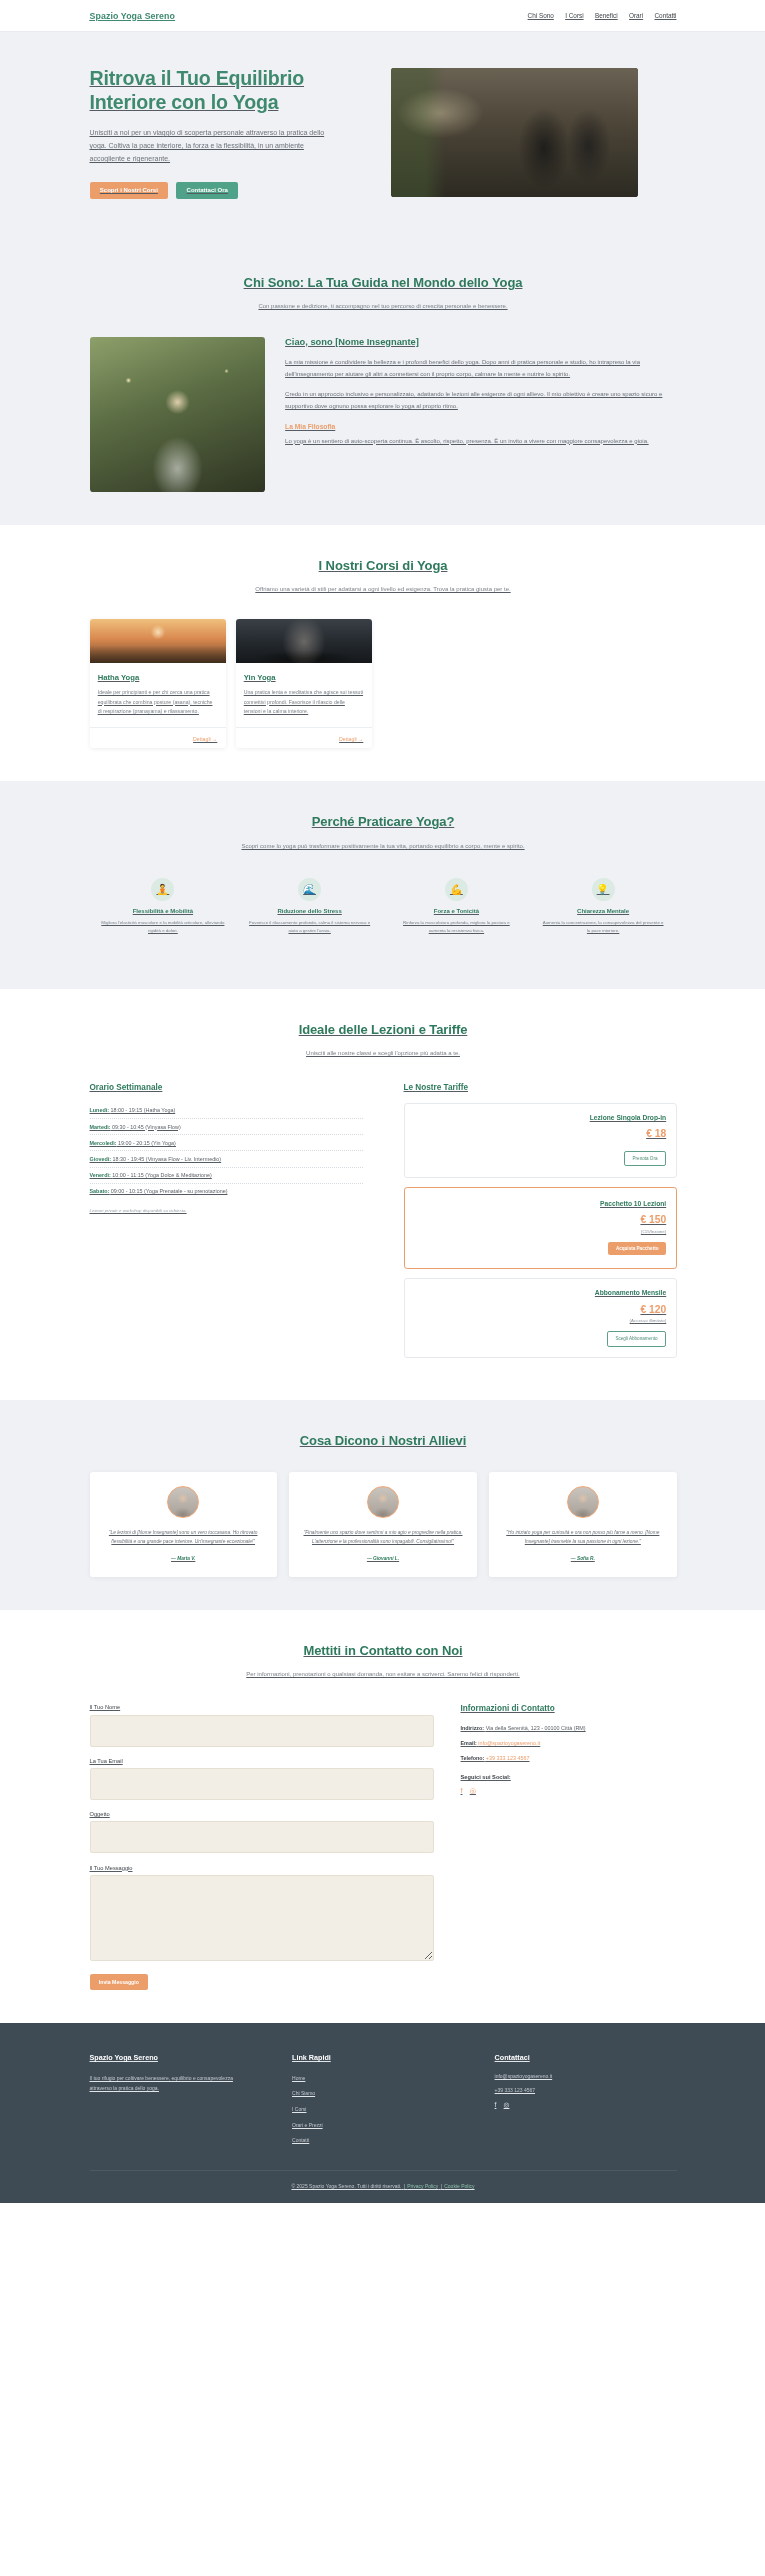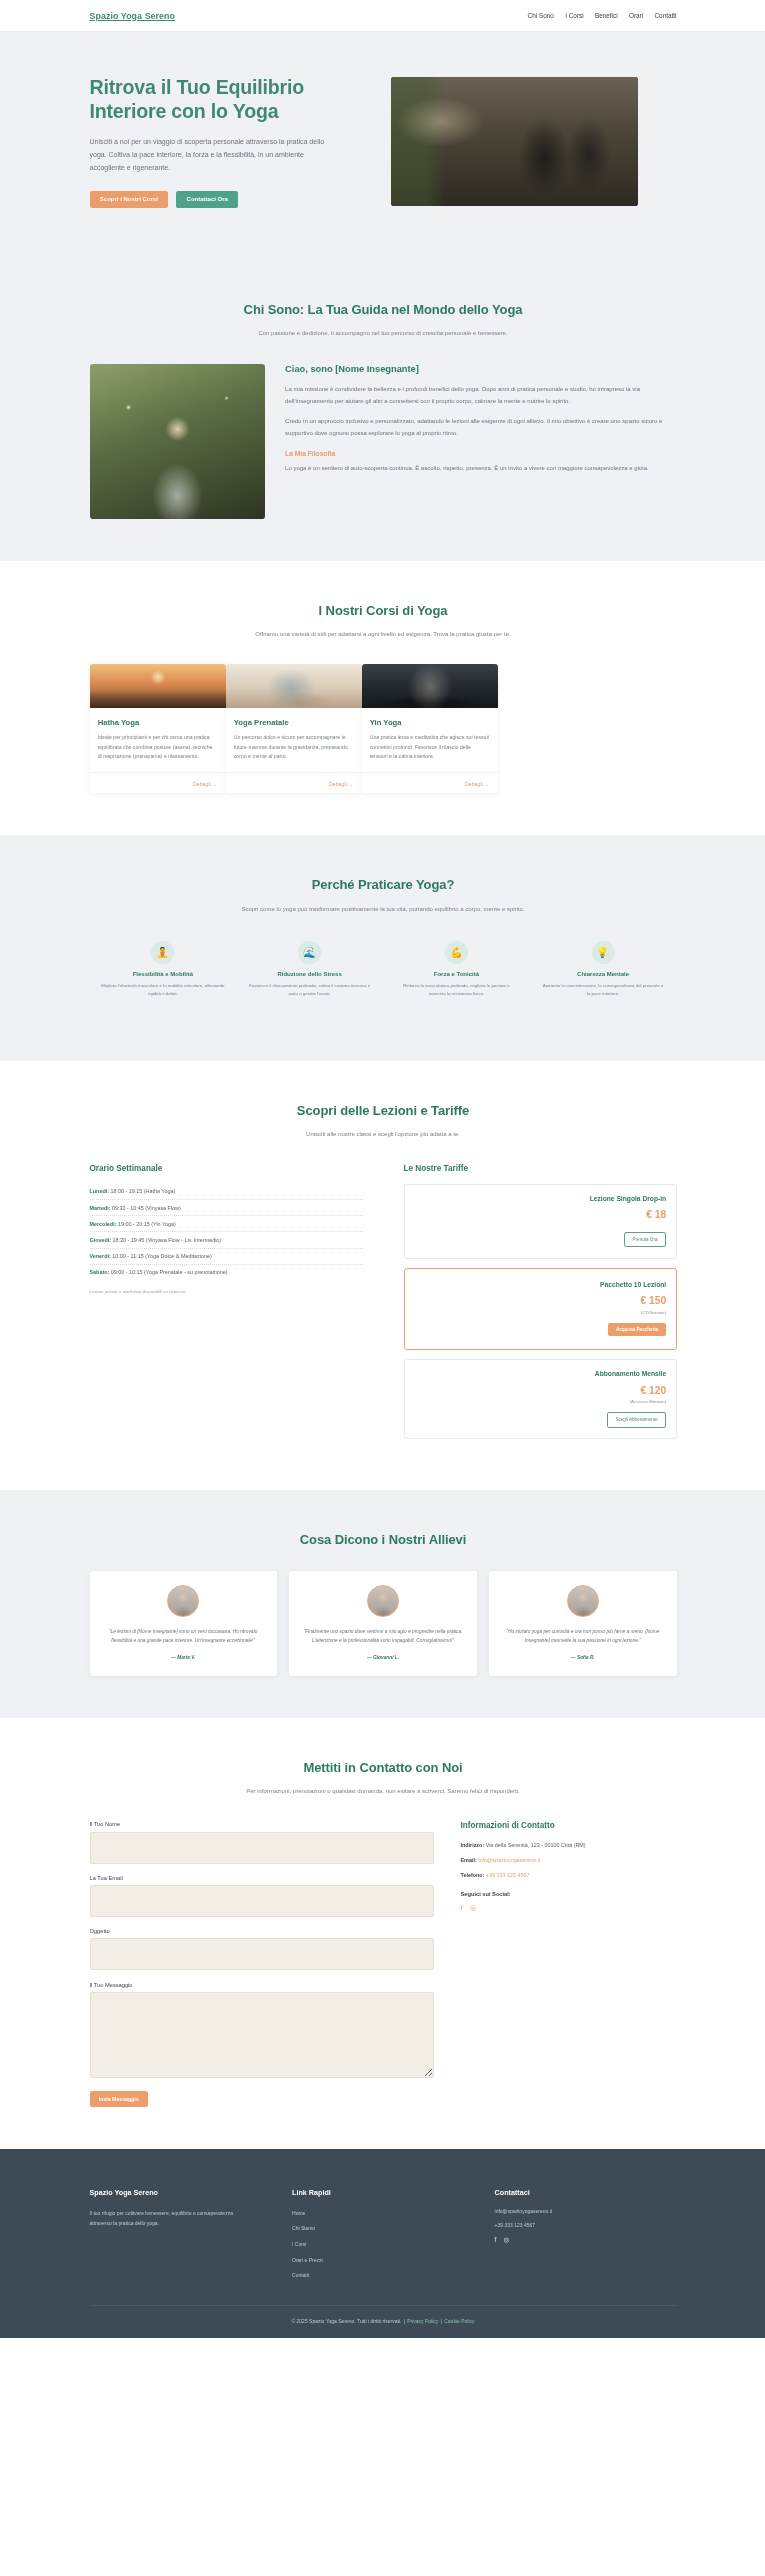--- a/index.html
+++ b/index.html
@@ -17,21 +17,21 @@
     --field-bg:#f2eee5;
   }
   *{box-sizing:border-box;margin:0;padding:0;}
   html,body{width:766px;}
   body{
     font-family:"Liberation Sans", sans-serif;
     background:var(--white);
     color:var(--body);
     -webkit-font-smoothing:antialiased;
   }
-  .wrap{width:587px;margin:12px auto;}
+  .wrap{width:587px;margin:3px auto;text-decoration:underline;}
 
   
   .site-header{
     background:var(--white);
     height:31px;
     display:flex;
     align-items:center;
     box-shadow:0 0.5px 1.5px rgba(0,0,0,.07);
     position:relative;
     z-index:5;
@@ -170,21 +170,21 @@
   }
   .about-body p{
     font-size:6px;line-height:2;color:#6d737a;margin-bottom:8.2px;
   }
   .about-body h4{
     color:var(--orange);font-size:6.7px;font-weight:700;margin:10.3px 0 5.2px;
   }
 
   
   .cards{
-    display:flex;flex-wrap:wrap;gap:0;margin-top:24px;
+    display:flex;flex-wrap:wrap;gap:10px;margin-top:24px;
   }
   .card{
     width:136px;background:#fff;border-radius:3.1px;overflow:hidden;
     box-shadow:0 1px 5.2px rgba(0,0,0,.07);display:flex;flex-direction:column;
   }
   .card-img{height:44px;}
   .card-body{padding:9.3px 8.2px 10.3px;flex:1 1 auto;}
   .card-body h3{color:var(--green-text);font-size:7.7px;font-weight:700;margin-bottom:6.2px;}
   .card-body p{font-size:5.2px;line-height:1.85;color:#7b8289;}
   .card-foot{
@@ -368,30 +368,20 @@
             <span class="ph ph-hatha"></span>
           </div>
         <div class="card-body">
           <h3>Hatha Yoga</h3>
           <p>Ideale per principianti e per chi cerca una pratica equilibrata che combina posture (asana), tecniche di respirazione (pranayama) e rilassamento.</p>
         </div>
         <div class="card-foot"><a href="#">Dettagli →</a></div>
       </div>
 
 
-      <div class="card">
-        <div class="card-img">
-            <span class="ph ph-prenatale"></span>
-          </div>
-        <div class="card-body">
-          <h3>Yoga Prenatale</h3>
-          <p>Un percorso dolce e sicuro per accompagnare le future mamme durante la gravidanza, preparando corpo e mente al parto.</p>
-        </div>
-        <div class="card-foot"><a href="#">Dettagli →</a></div>
-      </div>
 
       <div class="card">
         <div class="card-img">
             <span class="ph ph-yin"></span>
           </div>
         <div class="card-body">
           <h3>Yin Yoga</h3>
           <p>Una pratica lenta e meditativa che agisce sui tessuti connettivi profondi. Favorisce il rilascio delle tensioni e la calma interiore.</p>
         </div>
         <div class="card-foot"><a href="#">Dettagli →</a></div>
@@ -425,21 +415,21 @@
         <div class="bicon">💡</div>
         <h4>Chiarezza Mentale</h4>
         <p>Aumenta la concentrazione, la consapevolezza del presente e la pace interiore.</p>
       </div>
     </div>
   </div>
 </section>
 
 <section class="sec-white">
   <div class="wrap">
-    <h2 class="sec-title">Scopri delle Lezioni e Tariffe</h2>
+    <h2 class="sec-title">Ideale delle Lezioni e Tariffe</h2>
     <p class="sec-sub">Unisciti alle nostre classi e scegli l'opzione più adatta a te.</p>
     <div class="sched-grid">
 
       <div class="sched-left">
         <h3>Orario Settimanale</h3>
         <div class="sched-row">
           <b>Lunedì:</b>
           <span>18:00 - 19:15 (Hatha Yoga)</span>
         </div>
         <div class="sched-row">

